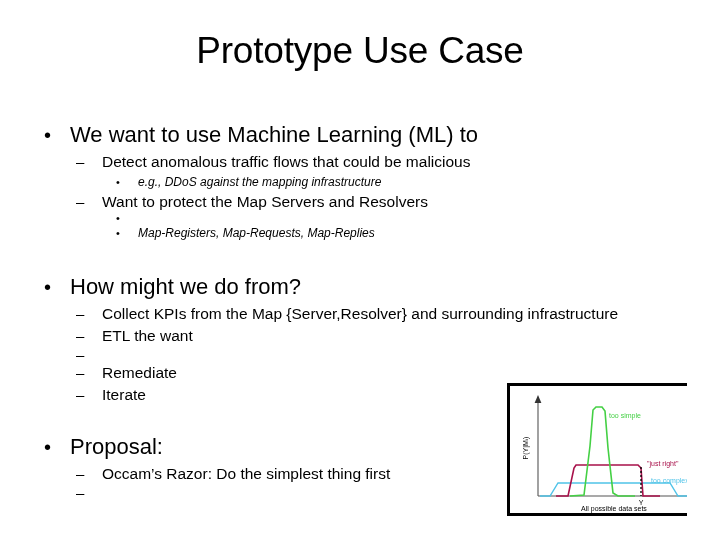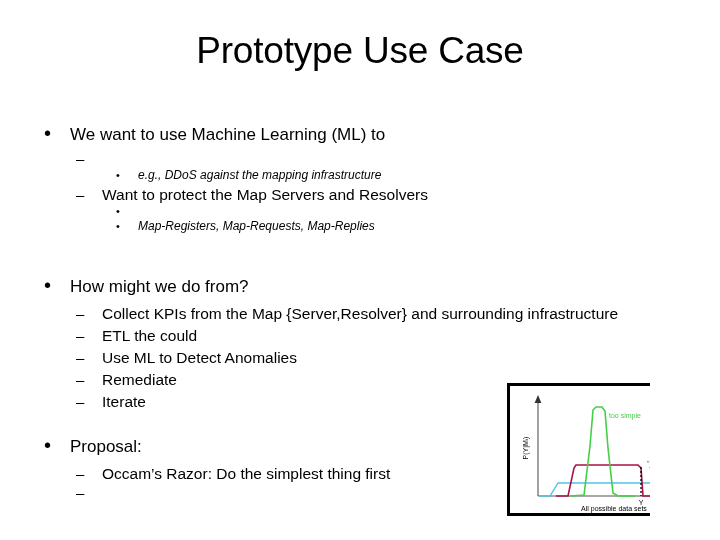--- a/index.html
+++ b/index.html
@@ -8,20 +8,21 @@
     background: #ffffff;
   }
   #slide {
     position: relative;
     width: 650px;
     height: 540px;
     background: #ffffff;
     overflow: hidden;
     font-family: "Liberation Sans", sans-serif;
     color: #000000;
+    padding-left: 37px;
   }
 
   
   #slide-title {
     position: absolute;
     left: 0;
     top: 30px;
     width: 720px;
     text-align: center;
     font-size: 37px;
@@ -50,21 +51,21 @@
   }
   .btext {
     flex: 0 1 auto;
     color: #000000;
     white-space: nowrap;
   }
 
   
   .lvl1 { margin-left: 12px; }
   .lvl1 .marker { width: 26px; font-size: 20px; line-height: 1; }
-  .lvl1 .btext  { font-size: 17px; line-height: 30px; }
+  .lvl1 .btext  { font-size: 22px; line-height: 30px; }
   .lvl1 { margin-bottom: 1px; }
 
   
   .lvl2 { margin-left: 44px; }
   .lvl2 .marker { width: 26px; font-size: 15px; line-height: 1; }
   .lvl2 .btext  { font-size: 15.5px; line-height: 22px; }
 
   
   .lvl3 { margin-left: 84px; }
   .lvl3 .marker { width: 22px; font-size: 11px; line-height: 1; }
@@ -97,20 +98,21 @@
 
   <div class="body-block" id="group-1">
 
     <div class="bullet-row lvl1">
       <span class="marker">•</span>
       <span class="btext">We want to use Machine Learning (ML) to</span>
     </div>
 
     <div class="bullet-row lvl2">
       <span class="marker">–</span>
+      <span class="btext">Detect anomalous traffic flows that could be malicious</span>
     </div>
 
     <div class="bullet-row lvl3">
       <span class="marker">•</span>
       <span class="btext">e.g., DDoS against the mapping infrastructure</span>
     </div>
 
     <div class="bullet-row lvl2">
       <span class="marker">–</span>
       <span class="btext">Want to protect the Map Servers and Resolvers</span>
@@ -133,26 +135,25 @@
       <span class="btext">How might we do from?</span>
     </div>
 
     <div class="bullet-row lvl2">
       <span class="marker">–</span>
       <span class="btext">Collect KPIs from the Map {Server,Resolver} and surrounding infrastructure</span>
     </div>
 
     <div class="bullet-row lvl2">
       <span class="marker">–</span>
-      <span class="btext">ETL the could</span>
-    </div>
-
-    <div class="bullet-row lvl2">
-      <span class="marker">–</span>
-      <span class="btext">Use ML to Detect Anomalies</span>
+      <span class="btext">ETL the want</span>
+    </div>
+
+    <div class="bullet-row lvl2">
+      <span class="marker">–</span>
     </div>
 
     <div class="bullet-row lvl2">
       <span class="marker">–</span>
       <span class="btext">Remediate</span>
     </div>
 
     <div class="bullet-row lvl2">
       <span class="marker">–</span>
       <span class="btext">Iterate</span>

